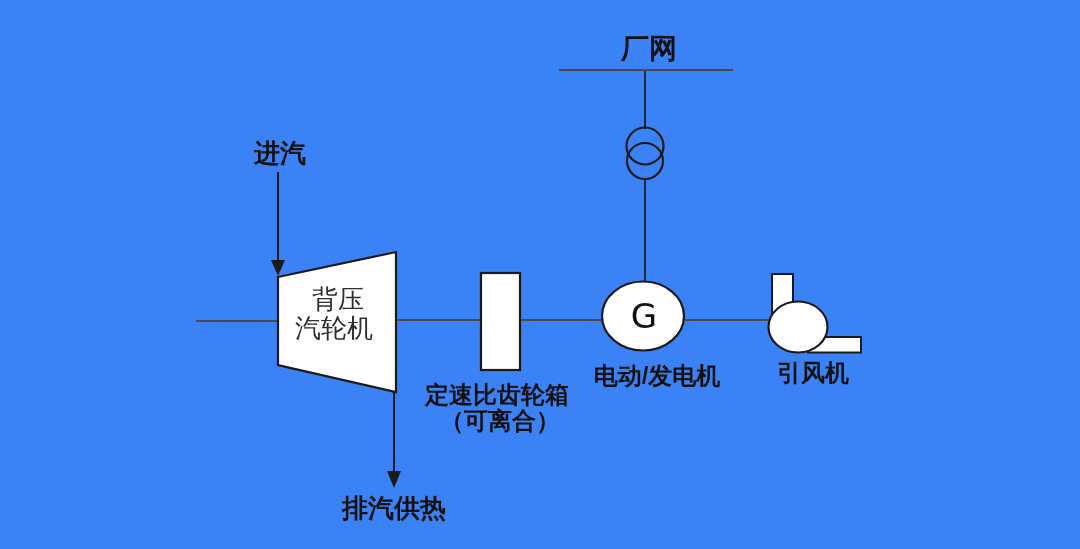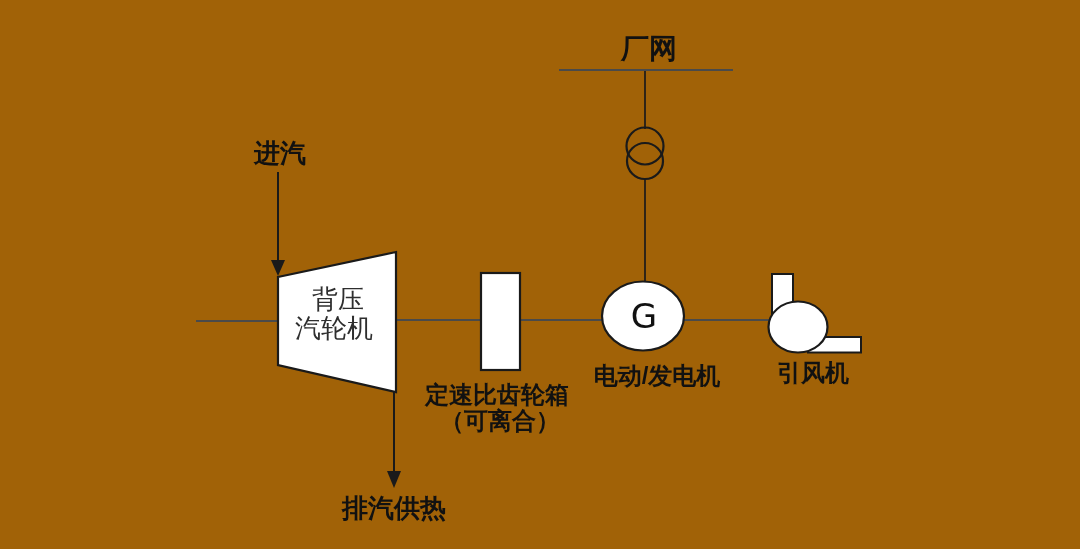--- a/index.html
+++ b/index.html
@@ -4,21 +4,21 @@
 <style>
   html, body {
     margin: 0;
     padding: 0;
     background: #ffffff;
   }
   .canvas {
     position: relative;
     width: 1080px;
     height: 549px;
-    background: #a16207;
+    background: #3b82f6;
     overflow: hidden;
     font-family: "Liberation Sans", sans-serif;
   }
   svg { display: block; }
   text.hei {
     font-family: "Liberation Sans", sans-serif;
     font-weight: 600;
     fill: #111111;
   }
   text.song {

